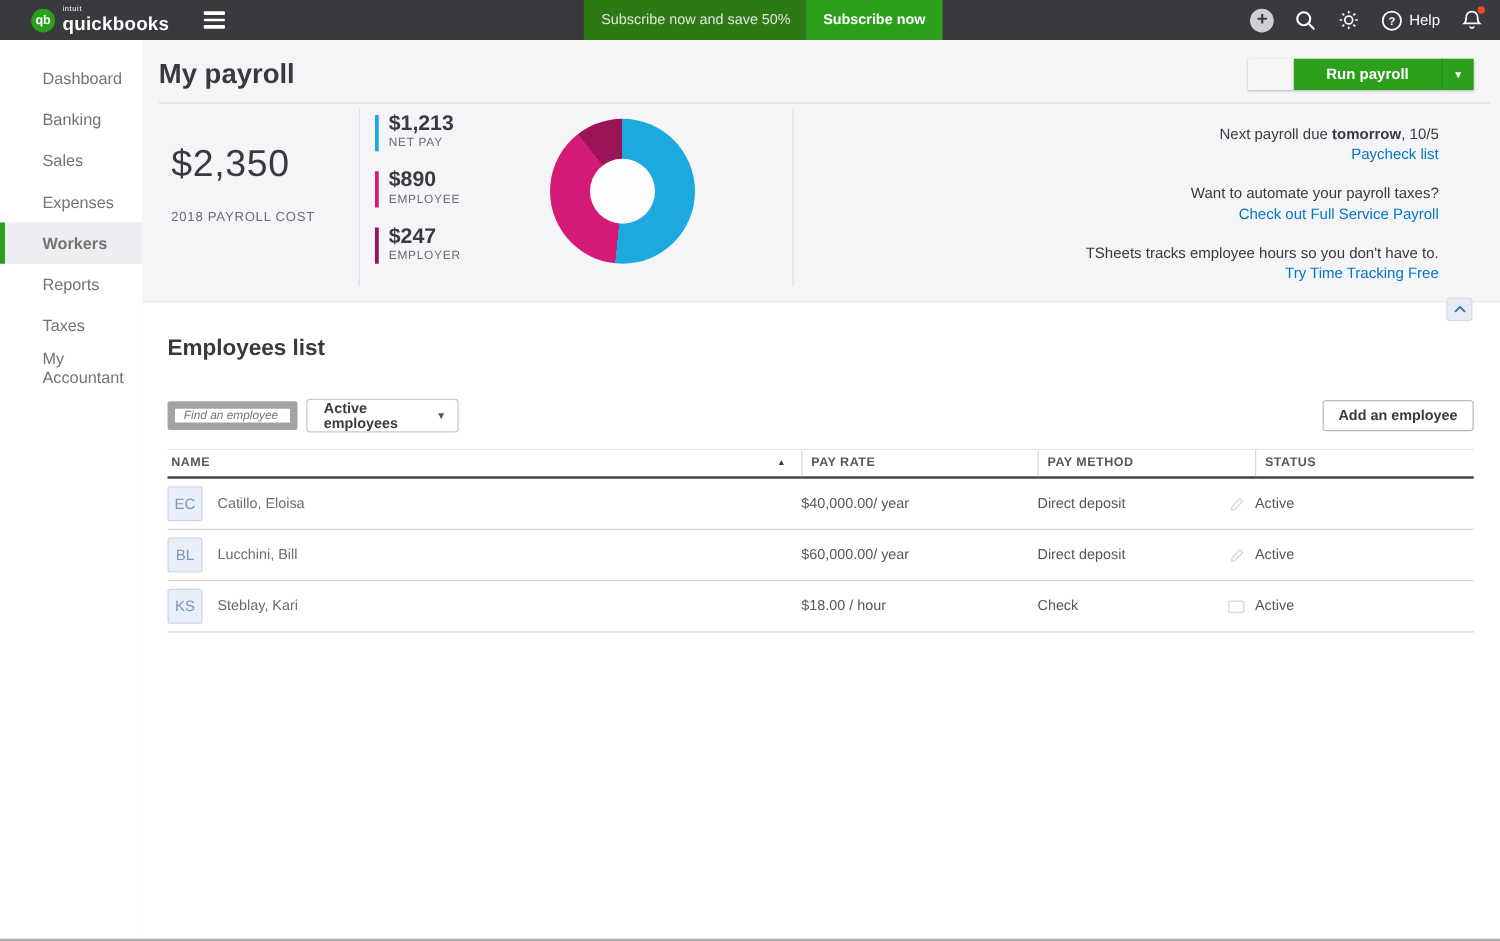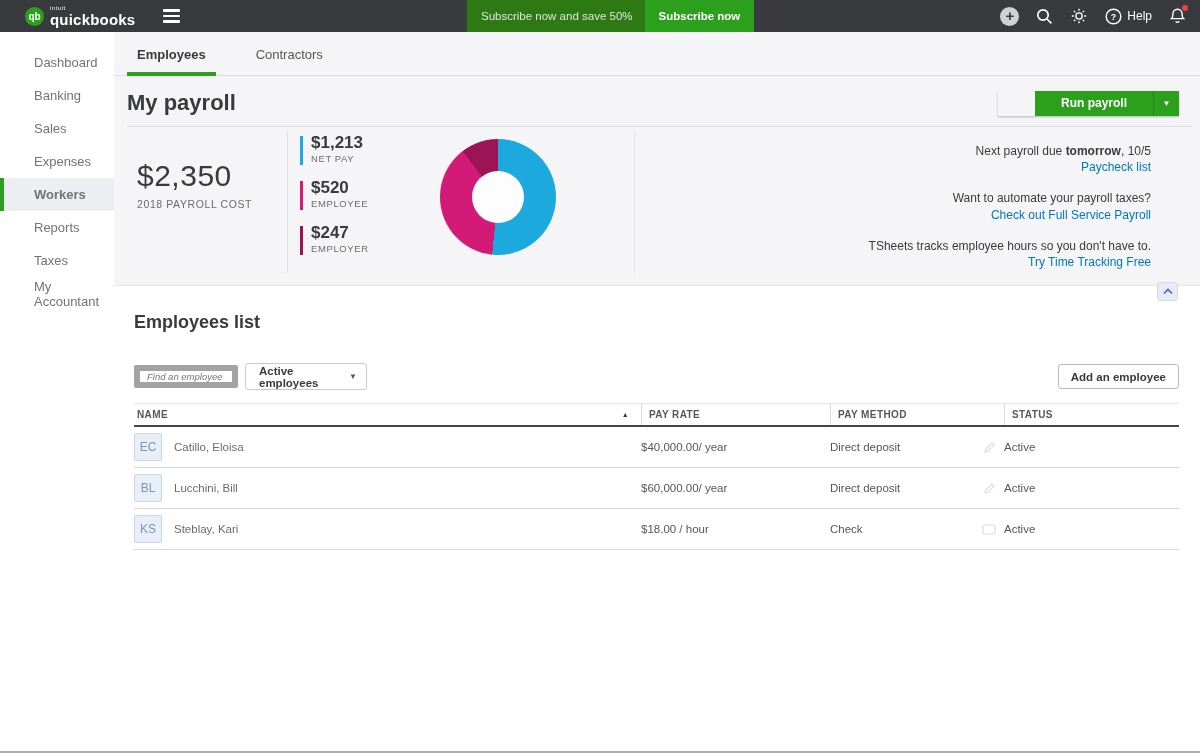--- a/index.html
+++ b/index.html
@@ -51,21 +51,21 @@
   .run-main { background:#2ca01c; color:#fff; font-size:12px; font-weight:bold; border:none;
     padding:0 26px; font-family:inherit; cursor:pointer; }
   .run-caret { width:26px; background:#2ca01c; border-left:1px solid #238714; color:#fff;
     display:flex; align-items:center; justify-content:center; font-size:8px; }
   .head-divider { height:1px; background:#dddee1; margin:0 0 0 13px; width:1065px; }
 
   
   .stats-row { position:relative; height:158px; }
   .total-block { position:absolute; left:23px; top:32px; }
   .total-value { font-size:30px; font-weight:500; color:#393a3d; letter-spacing:.5px; }
-  .total-label { font-size:10.5px; color:#6b6c72; letter-spacing:.6px; margin-top:5px; }
+  .total-label { font-size:10.5px; color:#6b6c72; letter-spacing:.6px; margin-top:19px; }
   .vdiv { position:absolute; top:4px; width:1px; height:142px; background:#dfe0e4; }
   .vdiv1 { left:173px; } .vdiv2 { left:520px; }
   .stat-list { position:absolute; left:186px; top:6px; }
   .stat-item { display:flex; margin-bottom:13px; }
   .stat-tick { width:3px; height:29px; margin-right:8px; margin-top:3px; }
   .stat-value { font-size:17px; font-weight:bold; color:#393a3d; line-height:1.15; }
   .stat-label { font-size:9.5px; color:#6b6c72; letter-spacing:.6px; }
   .donut { position:absolute; left:326px; top:12px; width:116px; height:116px; border-radius:50%; }
   .donut::after { content:""; position:absolute; left:32px; top:32px; width:52px; height:52px;
     border-radius:50%; background:#fdfdfe; }
@@ -171,24 +171,20 @@
     <div class="side-item">Banking</div>
     <div class="side-item">Sales</div>
     <div class="side-item">Expenses</div>
     <div class="side-item active">Workers</div>
     <div class="side-item">Reports</div>
     <div class="side-item">Taxes</div>
     <div class="side-item">My Accountant</div>
   </nav>
 
   <main class="main">
-    <div class="tabstrip">
-      <div class="tab active">Employees</div>
-      <div class="tab">Contractors</div>
-    </div>
 
     <div class="payroll-head">
       <h1 class="page-title">My payroll</h1>
       <div class="run-group">
         <button class="run-main">Run payroll</button>
         <div class="run-caret">▼</div>
       </div>
     </div>
     <div class="head-divider"></div>
 
@@ -203,21 +199,21 @@
         <div class="stat-item">
           <div class="stat-tick" style="background: rgb(28, 169, 222);"></div>
           <div>
               <div class="stat-value">$1,213</div>
           <div class="stat-label">NET PAY</div>
             </div>
         </div>
         <div class="stat-item">
           <div class="stat-tick" style="background: rgb(211, 26, 119);"></div>
           <div>
-              <div class="stat-value">$520</div>
+              <div class="stat-value">$890</div>
           <div class="stat-label">EMPLOYEE</div>
             </div>
         </div>
         <div class="stat-item">
           <div class="stat-tick" style="background: rgb(154, 20, 87);"></div>
           <div>
               <div class="stat-value">$247</div>
           <div class="stat-label">EMPLOYER</div>
             </div>
         </div>

